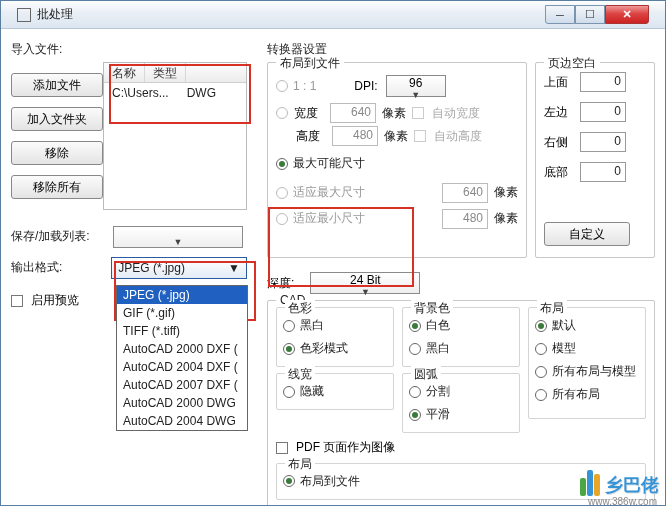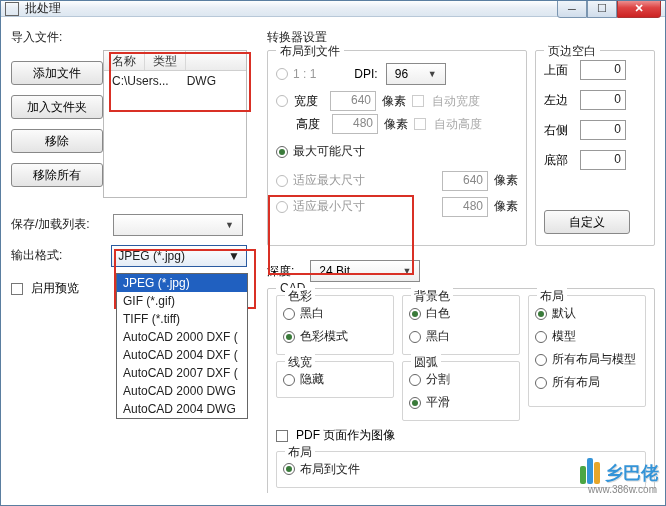--- a/index.html
+++ b/index.html
@@ -1,39 +1,39 @@
 <!DOCTYPE html>
 <html><head>
 <meta charset="utf-8">
 <style>
 * { box-sizing: border-box; font-family: "Microsoft YaHei", "SimSun", sans-serif; font-size: 12px; }
 body { margin: 0; background: #fff; }
 .window { width: 666px; height: 506px; border: 1px solid #5a7ea0; overflow: hidden; position: relative; }
-.titlebar { height: 16px; background: linear-gradient(#fdfefe, #e8eef5 45%, #dde7f1); border-bottom: 1px solid #b8c8d8; display: flex; align-items: center; padding: 0 4px; }
+.titlebar { height: 28px; background: linear-gradient(#fdfefe, #e8eef5 45%, #dde7f1); border-bottom: 1px solid #b8c8d8; display: flex; align-items: center; padding: 0 16px; }
 .titlebar .icon { width: 14px; height: 14px; border: 1px solid #666; margin-right: 6px; }
 .titlebar .title { flex: 1; color: #222; }
 .win-btns { display: flex; gap: 0; }
 .win-btn { width: 30px; height: 19px; border: 1px solid #7a95b0; background: linear-gradient(#f2f6fa, #d0ddeb); display: flex; align-items: center; justify-content: center; font-size: 11px; color: #333; }
 .win-btn.min { border-radius: 0 0 0 3px; }
 .win-btn.close { width: 44px; background: linear-gradient(#e99, #d44 45%, #c22); color: #fff; border-color: #a33; border-radius: 0 0 3px 0; font-weight: bold; }
 .content { display: flex; height: calc(100% - 28px); }
 .left-col { width: 256px; padding: 8px 10px; position: relative; }
 .right-col { flex: 1; padding: 8px 10px; position: relative; overflow: hidden; }
 .label { color: #222; margin: 4px 0; }
 .btn { display: inline-block; min-width: 86px; height: 24px; line-height: 22px; text-align: center; border: 1px solid #888; background: linear-gradient(#fbfbfb, #e4e4e4); border-radius: 3px; margin: 3px 0; padding: 0 10px; }
 .btn-stack { display: flex; flex-direction: column; gap: 4px; width: 92px; }
 .top-area { display: flex; align-items: center; }
 .filelist { flex: 1; height: 148px; border: 1px solid #bbb; background: #fff; position: relative; }
 .fl-head { display: flex; height: 20px; background: linear-gradient(#fdfdfd, #ececec); border-bottom: 1px solid #cfcfcf; }
 .fl-head span { padding: 2px 8px; border-right: 1px solid #d8d8d8; color: #333; }
 .fl-row { display: flex; padding: 3px 8px; gap: 18px; color: #222; }
 .red-box { position: absolute; border: 2px solid #d93025; pointer-events: none; }
 .rb1 { left: 108px; top: 35px; width: 142px; height: 60px; }
 .row { display: flex; align-items: center; gap: 8px; margin: 6px 0; }
-.combo { width: 130px; height: 22px; border: 1px solid #8a8a8a; background: linear-gradient(#fff,#eee); display: flex; align-items: center; justify-content: space-between; padding: 0 8px; }
+.combo { width: 130px; height: 22px; border: 1px solid #8a8a8a; background: linear-gradient(#fff,#eee); display: flex; align-items: center; justify-content: space-between; padding: 0 17px; flex-direction: column; }
 .combo .arrow { font-size: 9px; color: #444; }
 .output-combo { width: 138px; height: 22px; border: 1px solid #2a5aa0; background: linear-gradient(#fff,#e4ecf6); display: flex; align-items: center; justify-content: space-between; padding: 0 6px; color: #222; }
 .dropdown { position: absolute; left: 115px; top: 256px; width: 132px; border: 1px solid #666; background: #fff; z-index: 5; }
 .dropdown .opt { padding: 2px 6px; color: #222; }
 .dropdown .opt.sel { background: #2060c0; color: #fff; }
 .rb2 { left: 113px; top: 232px; width: 142px; height: 60px; }
 .chk { display: inline-flex; align-items: center; gap: 8px; }
 .chk .box { width: 12px; height: 12px; border: 1px solid #777; background: #fff; }
 .group { border: 1px solid #c8c8c8; border-radius: 2px; padding: 6px 8px 8px; margin-bottom: 8px; position: relative; }
 .group > .gt { position: absolute; top: -8px; left: 8px; background: #fff; padding: 0 4px; color: #222; }

